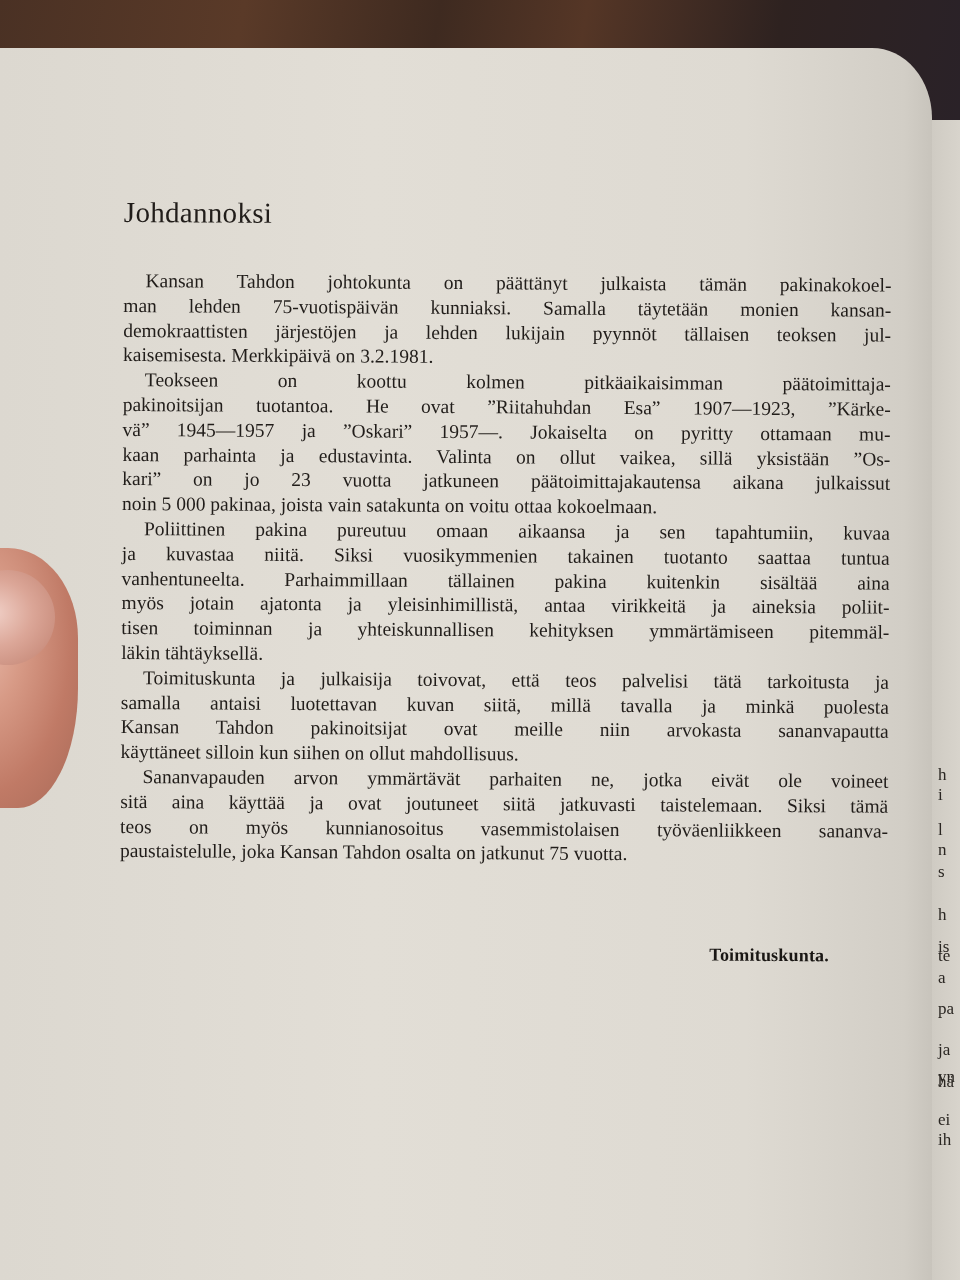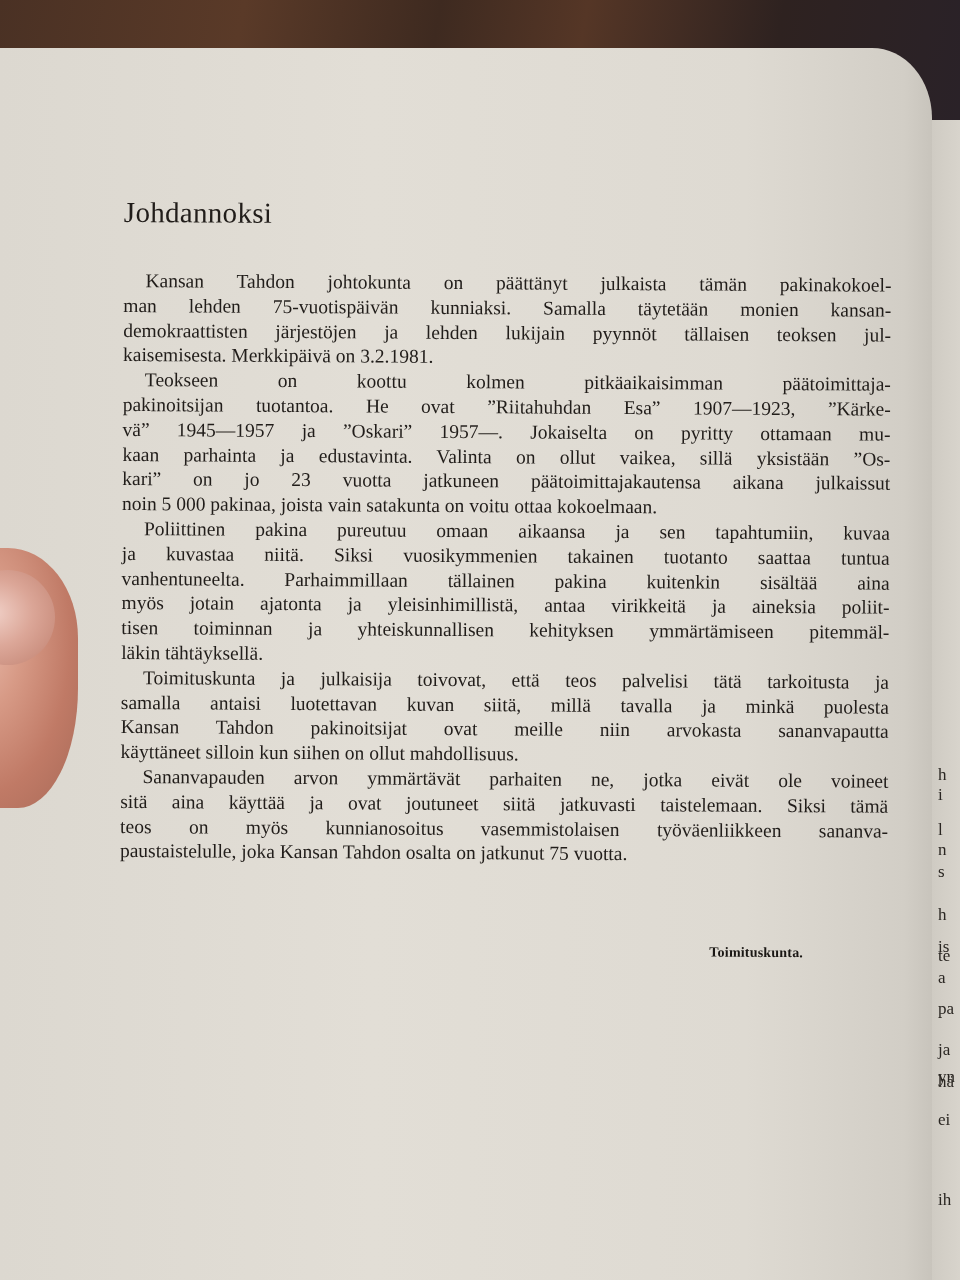--- a/index.html
+++ b/index.html
@@ -93,21 +93,21 @@
       text-align-last: justify;
       white-space: nowrap;
     }
     .line.last {
       text-align-last: left;
     }
     .signature {
       position: absolute;
       left: 590px;
       top: 745px;
-      font-size: 14px;
+      font-size: 18px;
       font-weight: bold;
       color: #1a1714;
       letter-spacing: 0.2px;
     }
   </style>
 </head>
 <body>
 
 <div class="backdrop"></div>
 
@@ -166,17 +166,17 @@
   <span class="frag" style="top:742px">s</span>
   <span class="frag" style="top:785px">h</span>
   <span class="frag" style="top:826px">te</span>
   <span class="frag" style="top:817px">is</span>
   <span class="frag" style="top:848px">a</span>
   <span class="frag" style="top:879px">pa</span>
   <span class="frag" style="top:952px">hä</span>
   <span class="frag" style="top:920px">ja</span>
   <span class="frag" style="top:947px">yn</span>
   <span class="frag" style="top:990px">ei</span>
-  <span class="frag" style="top:1070px">ih</span>
+  <span class="frag" style="top:1010px">ih</span>
 </div>
 
 <div class="finger"></div>
 <div class="nail"></div>
 
 </body></html>

